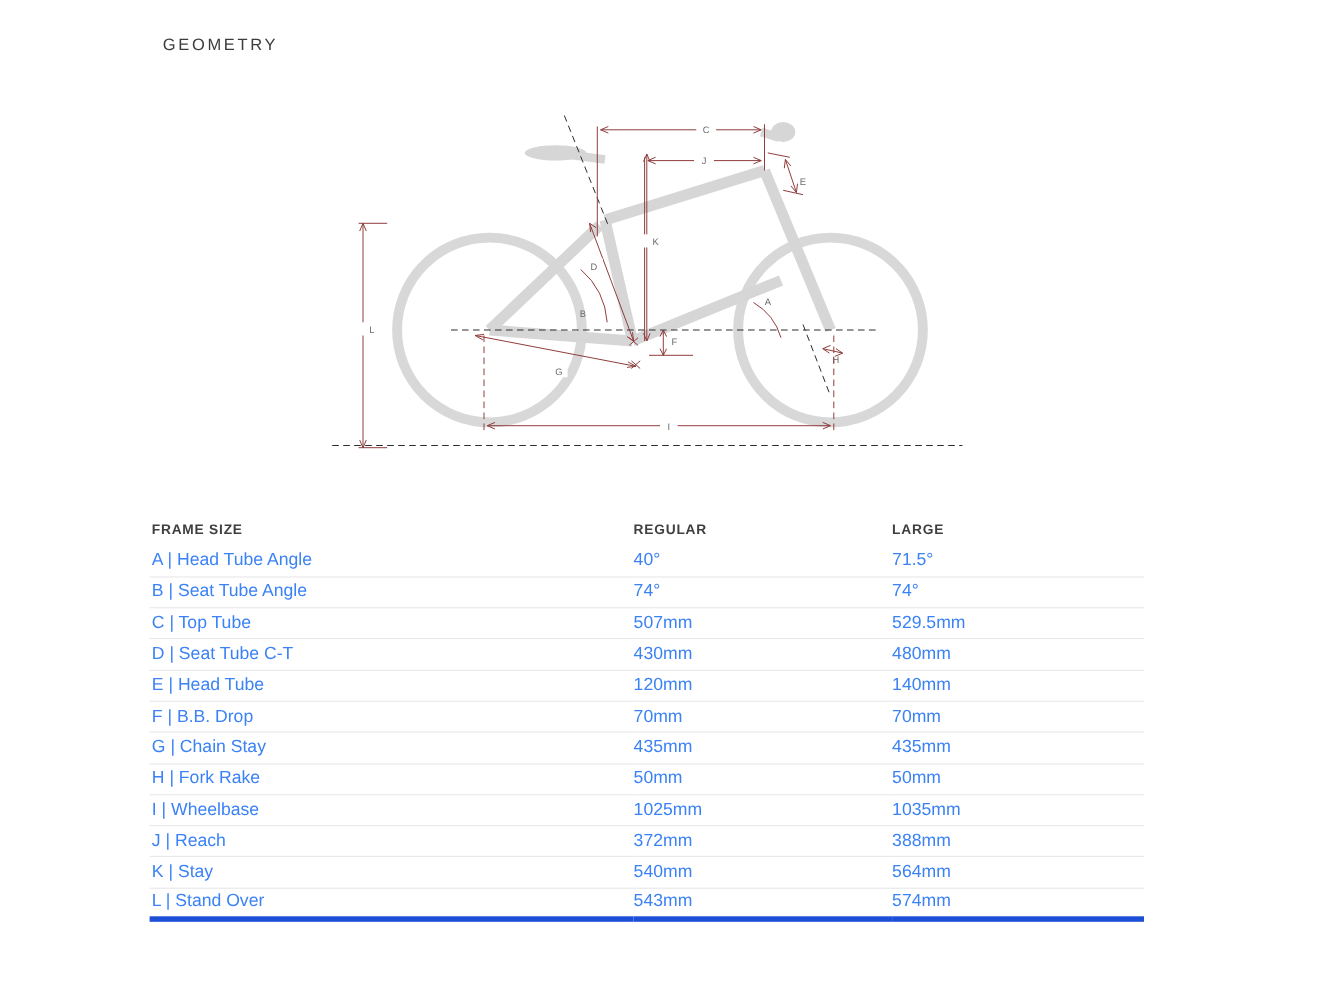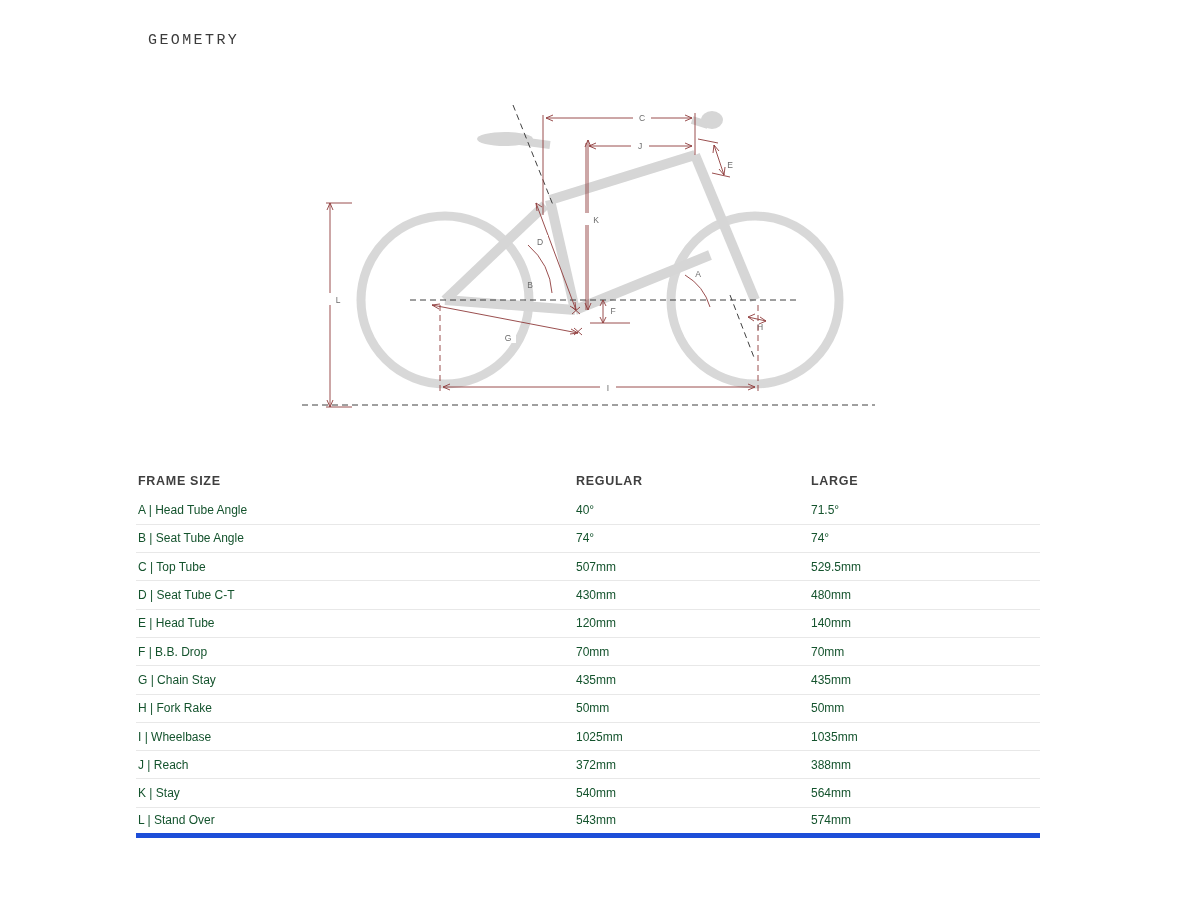--- a/index.html
+++ b/index.html
@@ -20,21 +20,20 @@
     overflow: hidden;
   }
   .page-title {
     position: absolute;
     left: 148px;
     top: 32px;
     font-size: 15px;
     letter-spacing: 2.4px;
     color: #3c3c3c;
     font-weight: 400;
-    font-family: Liberation Mono, monospace;
   }
   .diagram-wrap {
     position: absolute;
     left: 300px;
     top: 95px;
     width: 600px;
     height: 340px;
   }
   .diagram-wrap svg { display: block; }
 
@@ -68,22 +67,22 @@
     height: 28px;
     font-size: 13px;
     letter-spacing: 0.7px;
     color: #6a6a6a;
     border-bottom: 1px solid #e3e3e3;
     padding-bottom: 6px;
   }
   tr.data-row td {
     height: 28.3px;
     border-bottom: 1px solid #e8e8e8;
-    color: #14532d;
-    font-size: 12px;
+    color: #3b82f6;
+    font-size: 16px;
   }
   tr.data-row:last-child td { border-bottom: 5px solid #1d4ed8; }
 
   .dim-line { stroke: #8f3b3b; stroke-width: 0.9; fill: none; }
   .dim-dash { stroke: #8f3b3b; stroke-width: 0.9; fill: none; stroke-dasharray: 6 4; }
   .blk-dash { stroke: #2a2a2a; stroke-width: 0.9; fill: none; stroke-dasharray: 6 4; }
   .bike-gray { stroke: #d6d6d6; fill: none; }
   .dim-text { fill: #6b6b6b; font-size: 8.5px; font-family: "Liberation Sans", sans-serif; }
 </style>
 </head>

